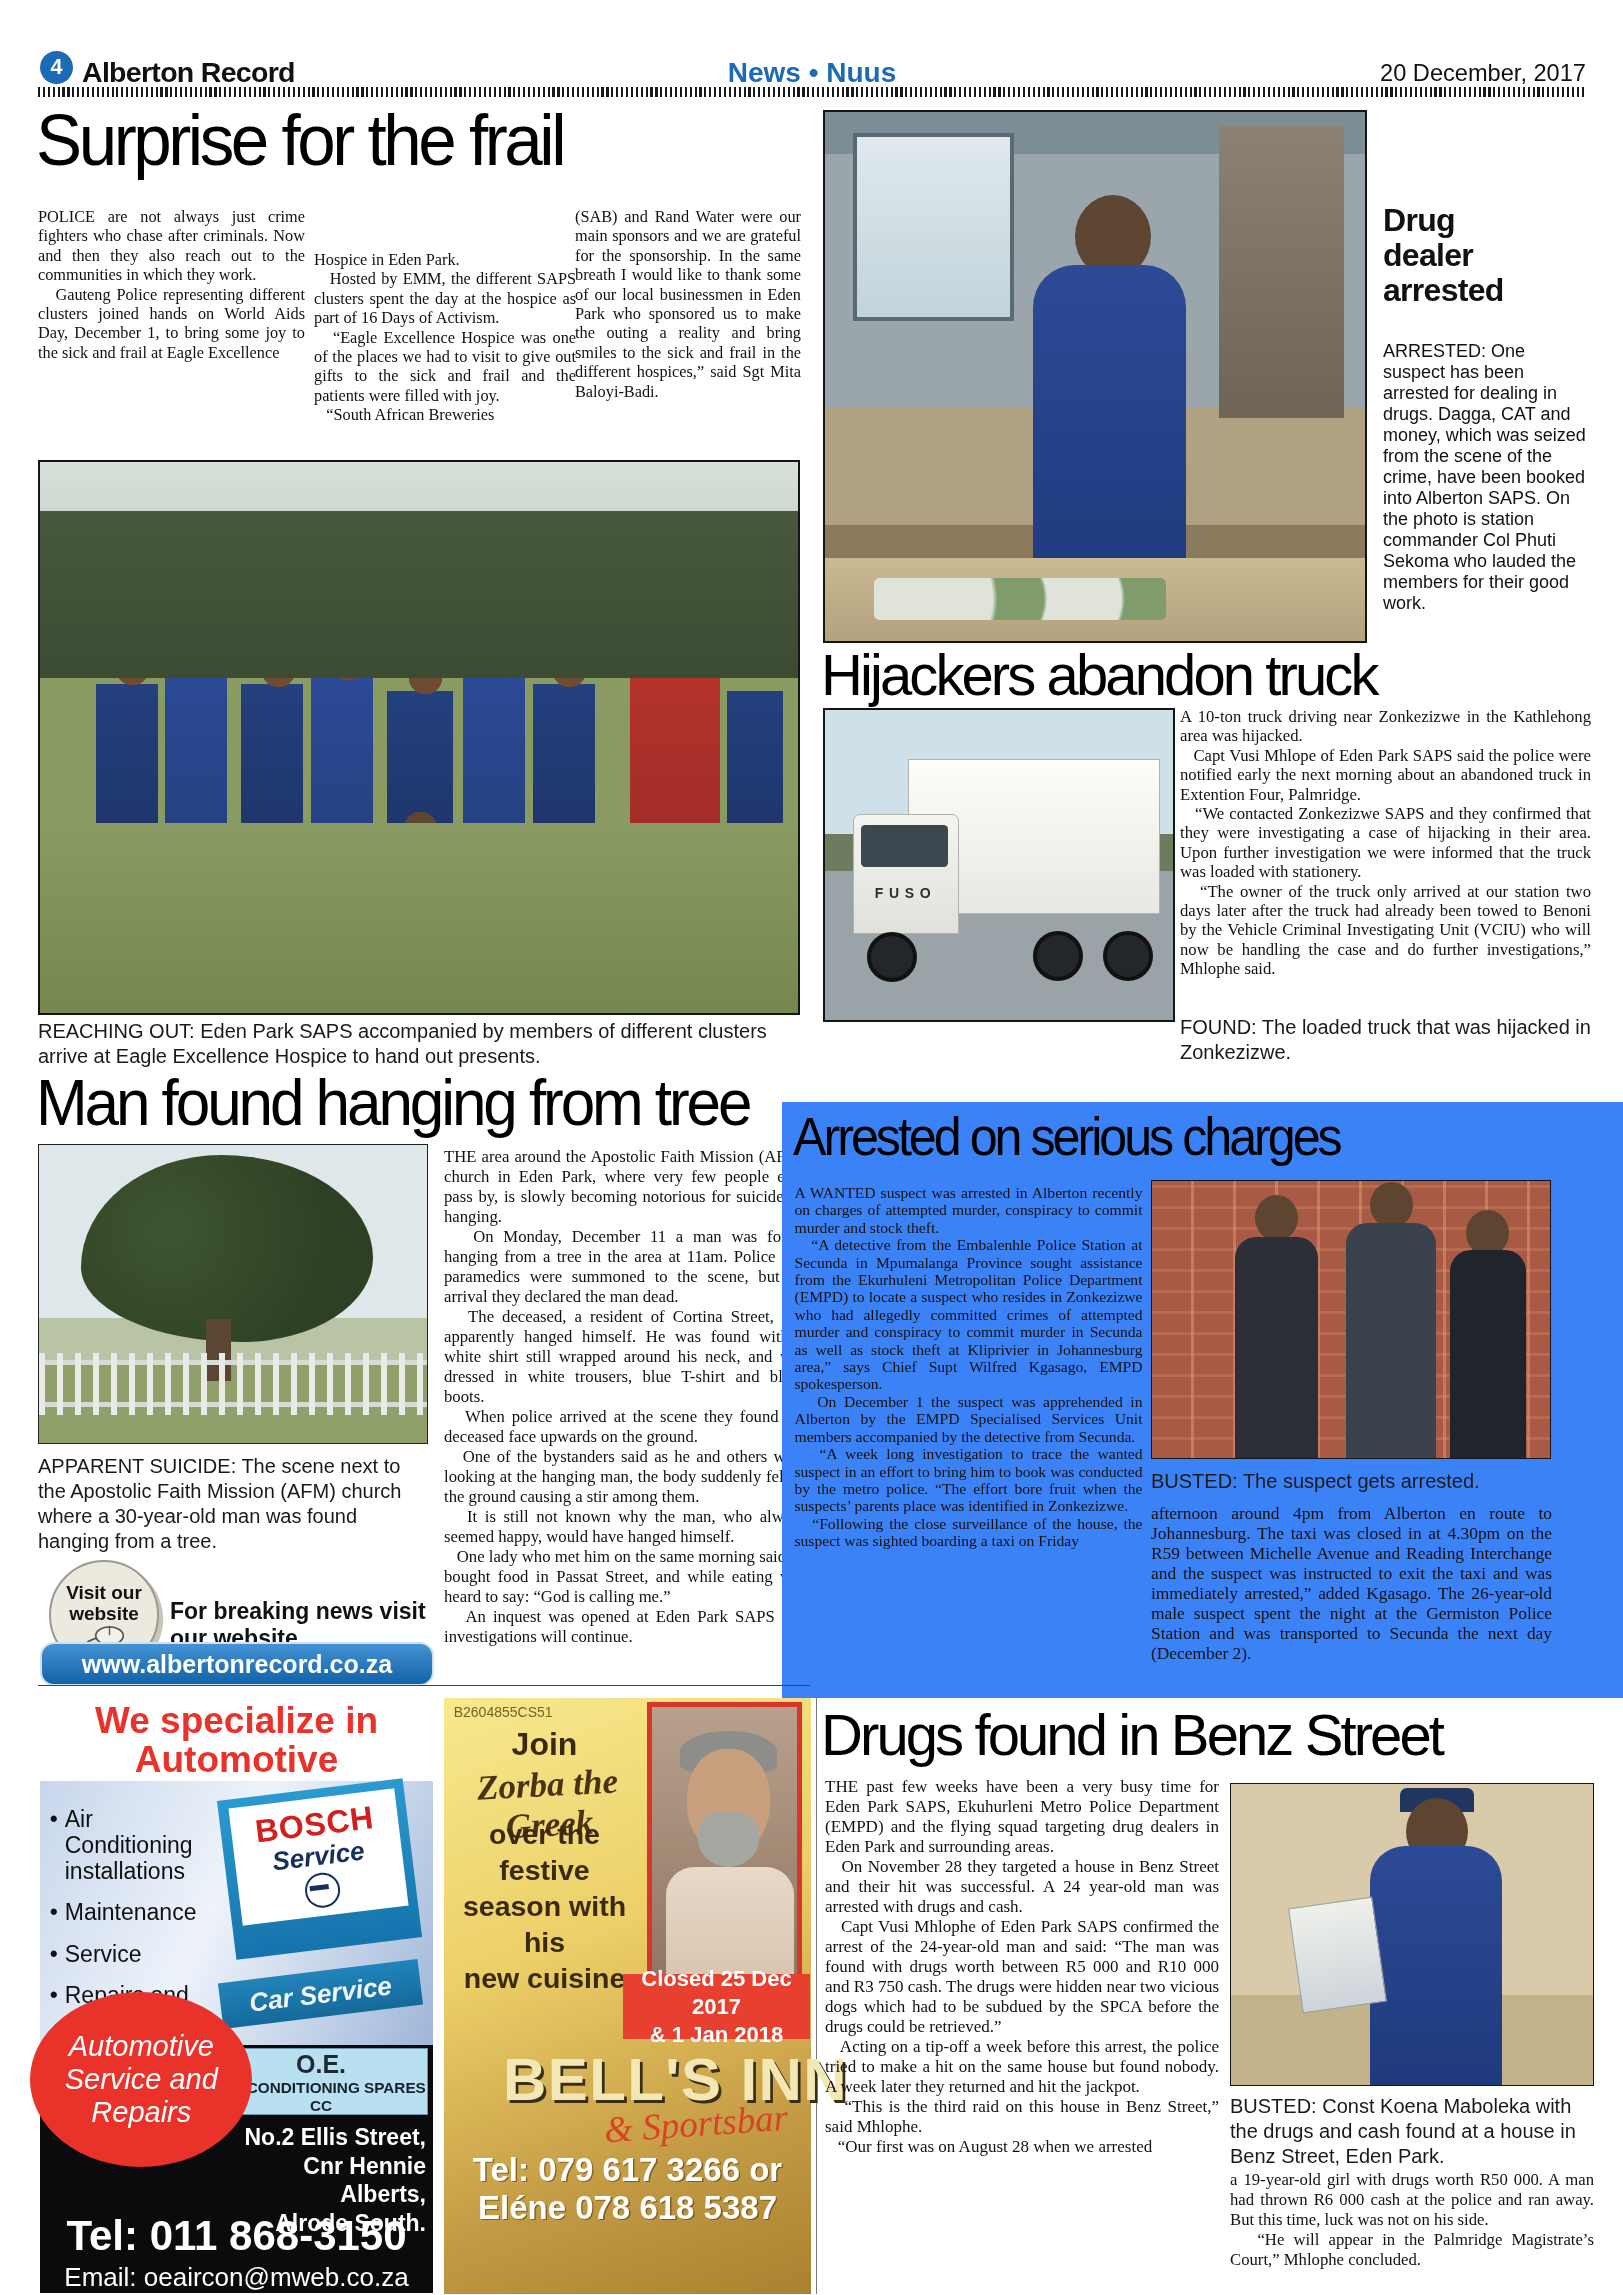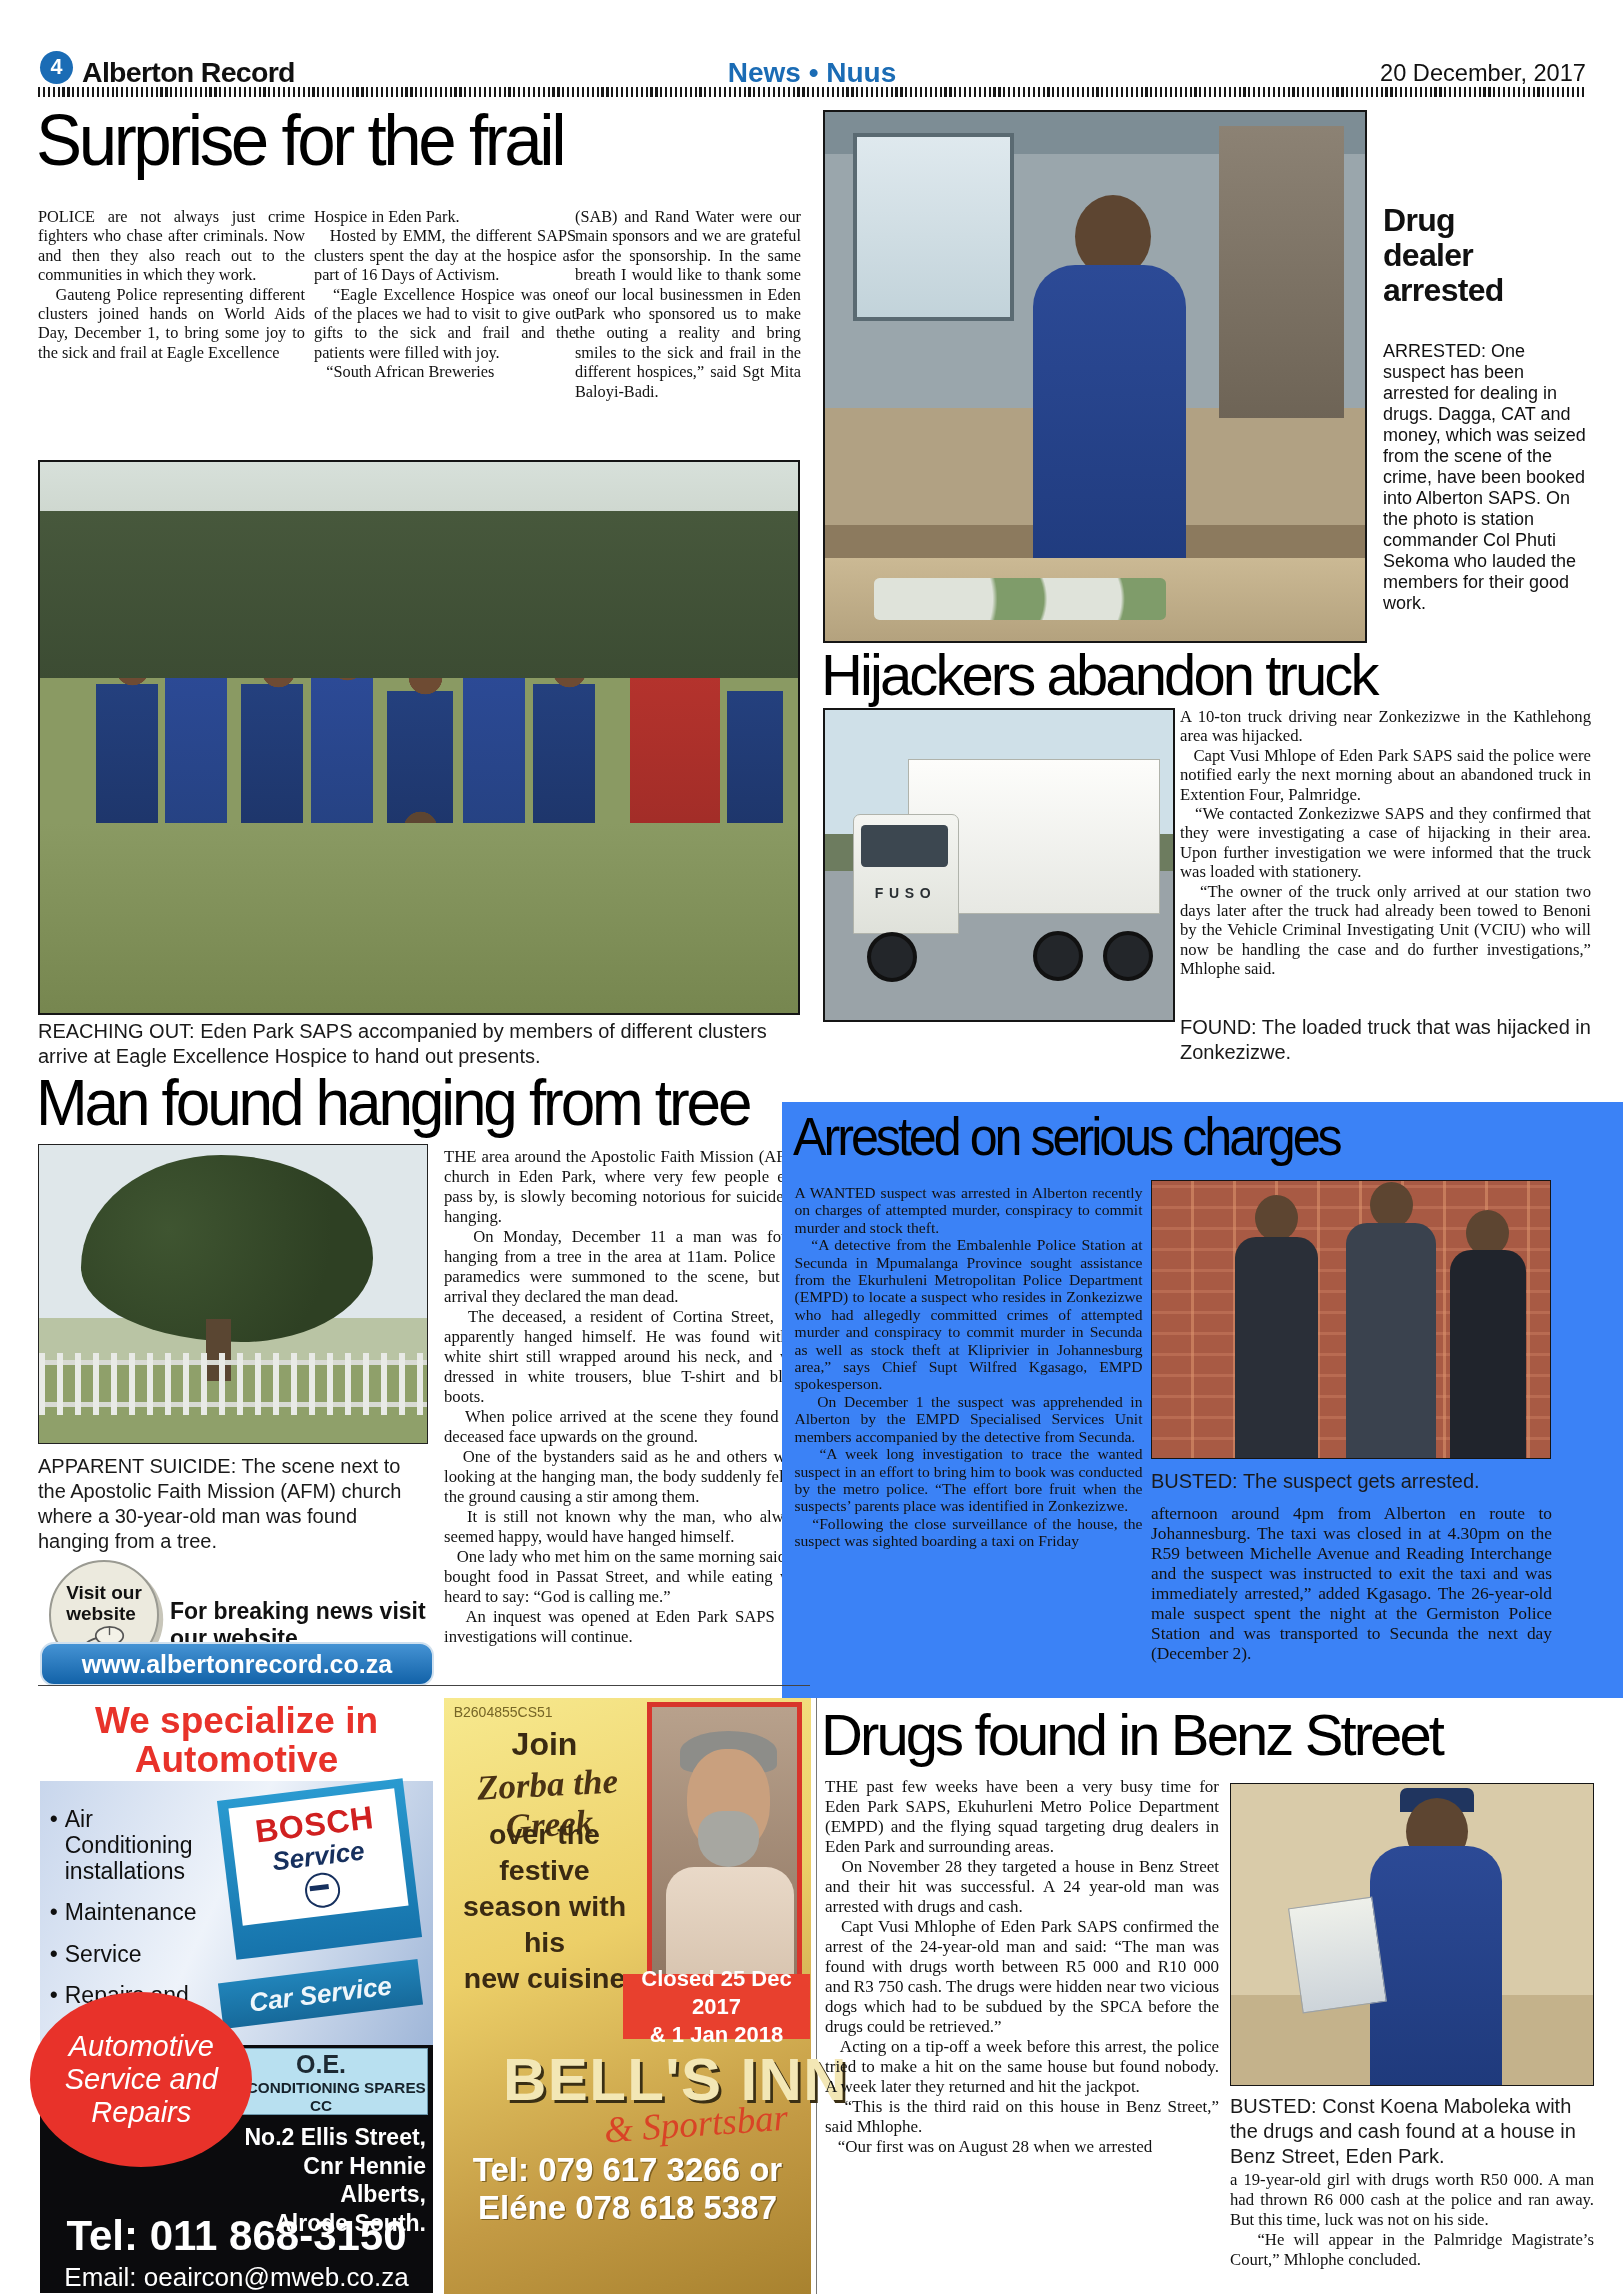--- a/index.html
+++ b/index.html
@@ -17,21 +17,21 @@
   .masthead{left:82px;top:56px;font-size:28.5px;font-weight:600;letter-spacing:-0.7px;}
   .sectionlbl{left:722px;top:57px;width:180px;text-align:center;font-size:28px;font-weight:bold;color:#1b6cb5;}
   .dateline{left:1305px;top:60px;width:281px;text-align:right;font-size:23.6px;}
   .hrule{left:38px;top:87px;width:1548px;height:10.4px;
          background:repeating-linear-gradient(90deg,#191919 0 2.1px,transparent 2.1px 4.9px);}
 
   
   .h-surprise{left:36px;top:99px;font-size:72px;transform:scaleX(.96);transform-origin:left top;}
   .s1col{top:207px;font-size:16.3px;line-height:19.4px;}
   .s1c1{left:38px;width:267px;}
-  .s1c2{left:314px;width:262px;}
+  .s1c2{left:314px;width:262px;margin-top:43px;}
   .s1c3{left:575px;width:226px;}
 
   .photo-group{left:38px;top:460px;width:762px;height:555px;border:2.1px solid #151515;
     background-color:#8a9a63;background-repeat:no-repeat;background-image:
       linear-gradient(#d7e0da,#cfd8d0),
       linear-gradient(#47583c,#3c4c33),
       linear-gradient(#e8eae6,#cfd2cc),
       linear-gradient(#6a7a80,#6a7a80),
       linear-gradient(#8a9a63,#76864f),
       radial-gradient(circle,#6e4b33 60%,transparent 62%),
@@ -100,21 +100,21 @@
   .tree-trunk{left:167px;top:174px;width:25px;height:62px;background:#5a4632;}
   .tree-fence{left:0;top:208px;width:100%;height:62px;
     background:repeating-linear-gradient(90deg,#e8eae6 0 5.6px,rgba(0,0,0,0) 5.6px 18px),
     linear-gradient(rgba(0,0,0,0) 0 7px,#d8dad4 7px 12.5px,rgba(0,0,0,0) 12.5px 49px,#d8dad4 49px 54px,rgba(0,0,0,0) 54px);}
   .cap-apparent{left:38px;top:1454px;width:390px;}
   .hanging-body{left:444px;top:1147px;width:362px;font-size:16.7px;line-height:20px;}
 
   
   .web-badge{left:49px;top:1560px;width:106px;height:106px;border-radius:50%;background:#eceade;
     border:2.1px solid #9a9a92;box-shadow:4.2px 4.2px 0 #c8c6ba;display:flex;flex-direction:column;align-items:center;justify-content:center;}
-  .web-badge-text{font-size:19px;font-weight:800;line-height:21px;white-space:pre-line;}
+  .web-badge-text{font-size:19px;font-weight:800;line-height:21px;text-align:center;white-space:pre-line;}
   .web-promo{left:170px;top:1598px;width:278px;font-size:23px;font-weight:800;}
   .web-bar{left:40px;top:1642px;width:390px;height:40px;border-radius:14px;
     background:linear-gradient(#4593d4,#1262a8);border:2.1px solid #cfe0ef;
     display:flex;align-items:center;justify-content:center;color:#fff;font-size:25px;font-weight:800;}
 
   
   .arrbox{left:782px;top:1102px;width:891px;height:596px;background:#3b82f6;}
   .arr-head{left:11px;top:2.8px;font-size:54px;letter-spacing:-0.06em;transform:scaleX(.93);transform-origin:left top;}
   .arr-left{left:12.5px;top:82px;width:348px;font-size:15.6px;line-height:17.4px;}
   .photo-arrest{left:369px;top:78px;width:400px;height:279px;border:1.4px solid #151515;

